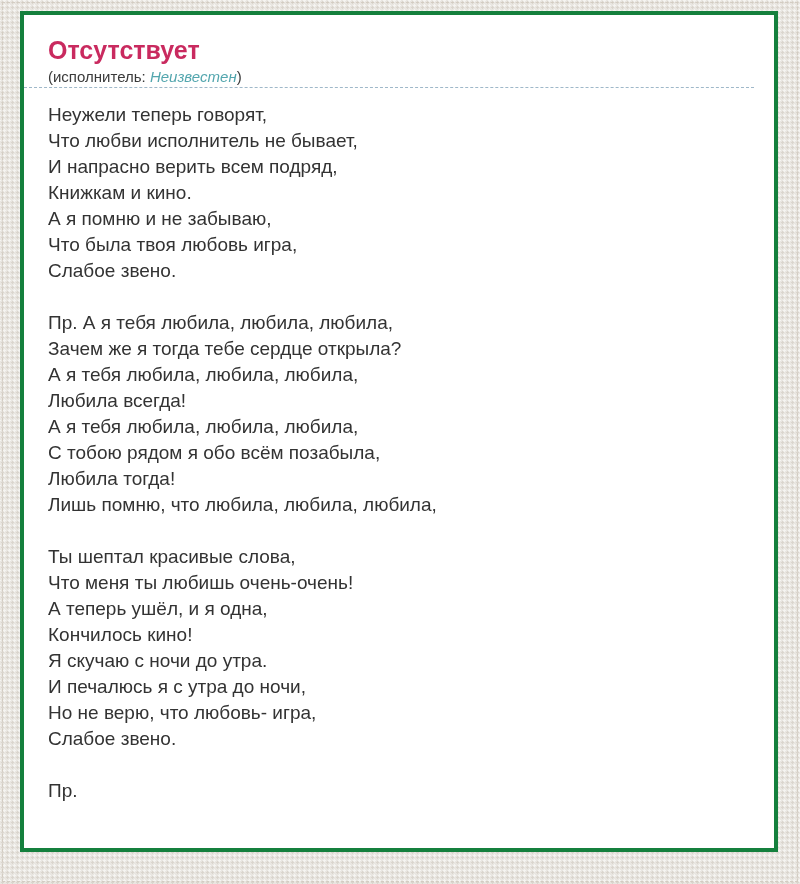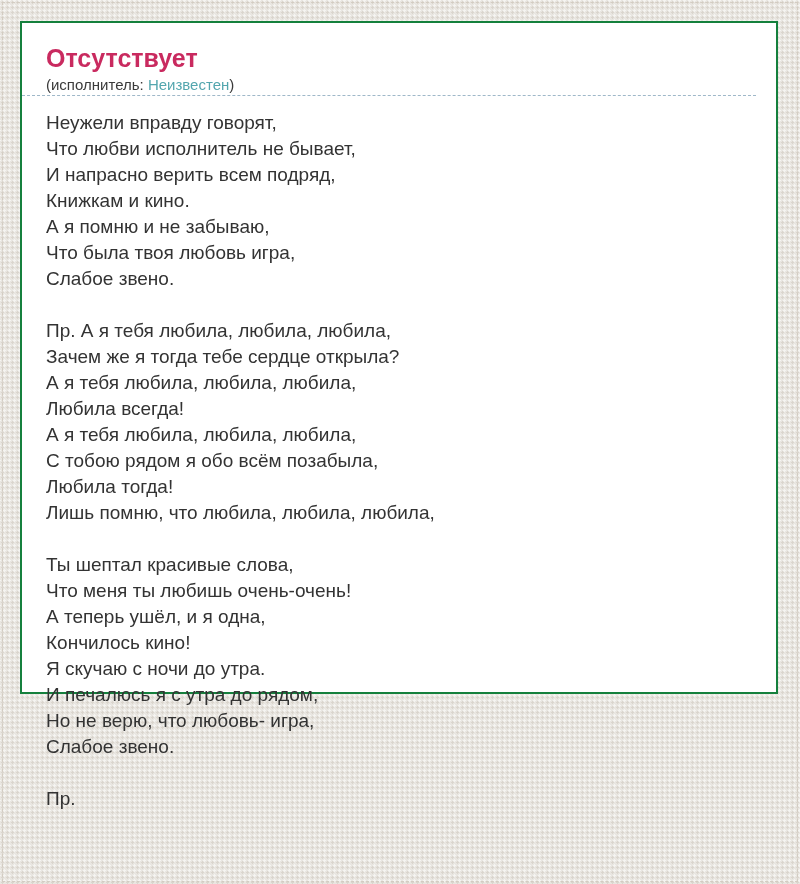--- a/index.html
+++ b/index.html
@@ -21,26 +21,26 @@
   }
   .bg-frame {
     position: absolute;
     inset: 2px;
     border: 1px dashed #d3ccc2;
     pointer-events: none;
   }
   .card {
     position: absolute;
     left: 20px;
-    top: 21px;
+    top: 11px;
     width: 758px;
-    height: 673px;
+    height: 841px;
     box-sizing: border-box;
     background: #ffffff;
-    border: 2px solid #15803d;
+    border: 4px solid #15803d;
   }
   .header {
     margin: 0 20px 0 0;
     padding: 20px 0 0 24px;
     border-bottom: 1px dashed #9fb8c9;
   }
   .song-title {
     margin: 0;
     font-size: 25px;
     line-height: 30px;
@@ -50,20 +50,21 @@
   .artist-line {
     margin: 2px 0 0 0;
     font-size: 15px;
     line-height: 20px;
     color: #3a3a3a;
   }
   .artist-link {
     color: #53a6ae;
     text-decoration: none;
     cursor: pointer;
+    font-style: italic;
   }
   .lyrics {
     padding: 14px 20px 0 24px;
   }
   .lyric-line {
     height: 26px;
     font-size: 19px;
     line-height: 26px;
     color: #333333;
     white-space: pre;
@@ -75,21 +76,21 @@
 <div class="bg-frame"></div>
 
 <div class="card">
 
   <div class="header">
     <h1 class="song-title">Отсутствует</h1>
     <p class="artist-line"><span>(исполнитель: </span><a class="artist-link" href="#">Неизвестен</a><span>)</span></p>
   </div>
 
   <div class="lyrics">
-    <div class="lyric-line">Неужели вправду говорят,</div>
+    <div class="lyric-line">Неужели теперь говорят,</div>
     <div class="lyric-line">Что любви исполнитель не бывает,</div>
     <div class="lyric-line">И напрасно верить всем подряд,</div>
     <div class="lyric-line">Книжкам и кино.</div>
     <div class="lyric-line">А я помню и не забываю,</div>
     <div class="lyric-line">Что была твоя любовь игра,</div>
     <div class="lyric-line">Слабое звено.</div>
     <div class="lyric-line"></div>
     <div class="lyric-line">Пр. А я тебя любила, любила, любила,</div>
     <div class="lyric-line">Зачем же я тогда тебе сердце открыла?</div>
     <div class="lyric-line">А я тебя любила, любила, любила,</div>
@@ -97,20 +98,20 @@
     <div class="lyric-line">А я тебя любила, любила, любила,</div>
     <div class="lyric-line">С тобою рядом я обо всём позабыла,</div>
     <div class="lyric-line">Любила тогда!</div>
     <div class="lyric-line">Лишь помню, что любила, любила, любила,</div>
     <div class="lyric-line"></div>
     <div class="lyric-line">Ты шептал красивые слова,</div>
     <div class="lyric-line">Что меня ты любишь очень-очень!</div>
     <div class="lyric-line">А теперь ушёл, и я одна,</div>
     <div class="lyric-line">Кончилось кино!</div>
     <div class="lyric-line">Я скучаю с ночи до утра.</div>
-    <div class="lyric-line">И печалюсь я с утра до рядом,</div>
+    <div class="lyric-line">И печалюсь я с утра до ночи,</div>
     <div class="lyric-line">Но не верю, что любовь- игра,</div>
     <div class="lyric-line">Слабое звено.</div>
     <div class="lyric-line"></div>
     <div class="lyric-line">Пр.</div>
   </div>
 
 </div>
 
 </body></html>

